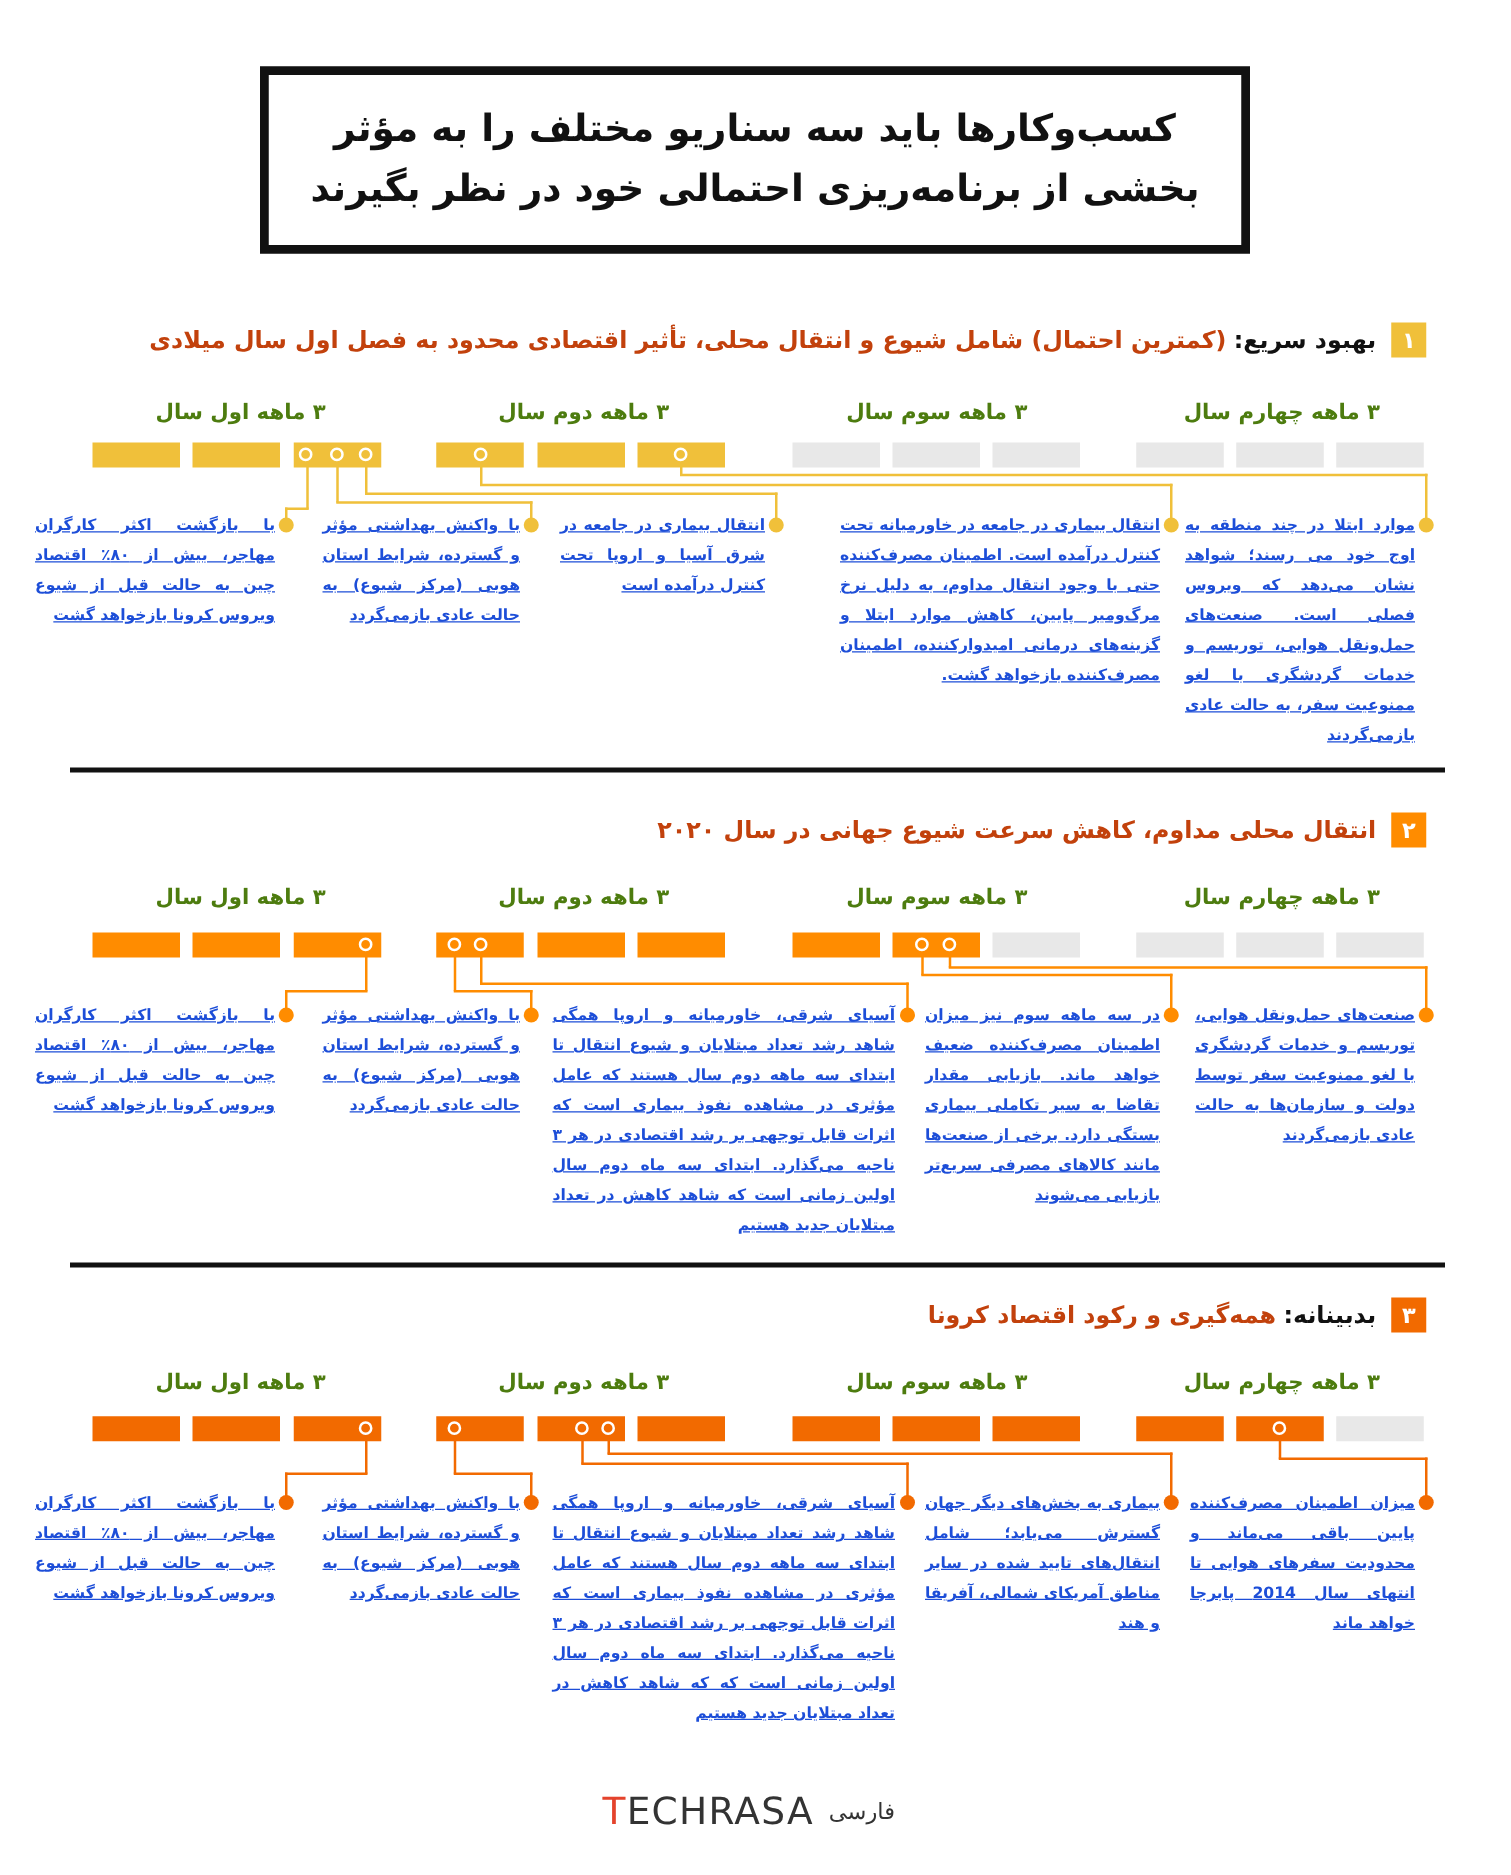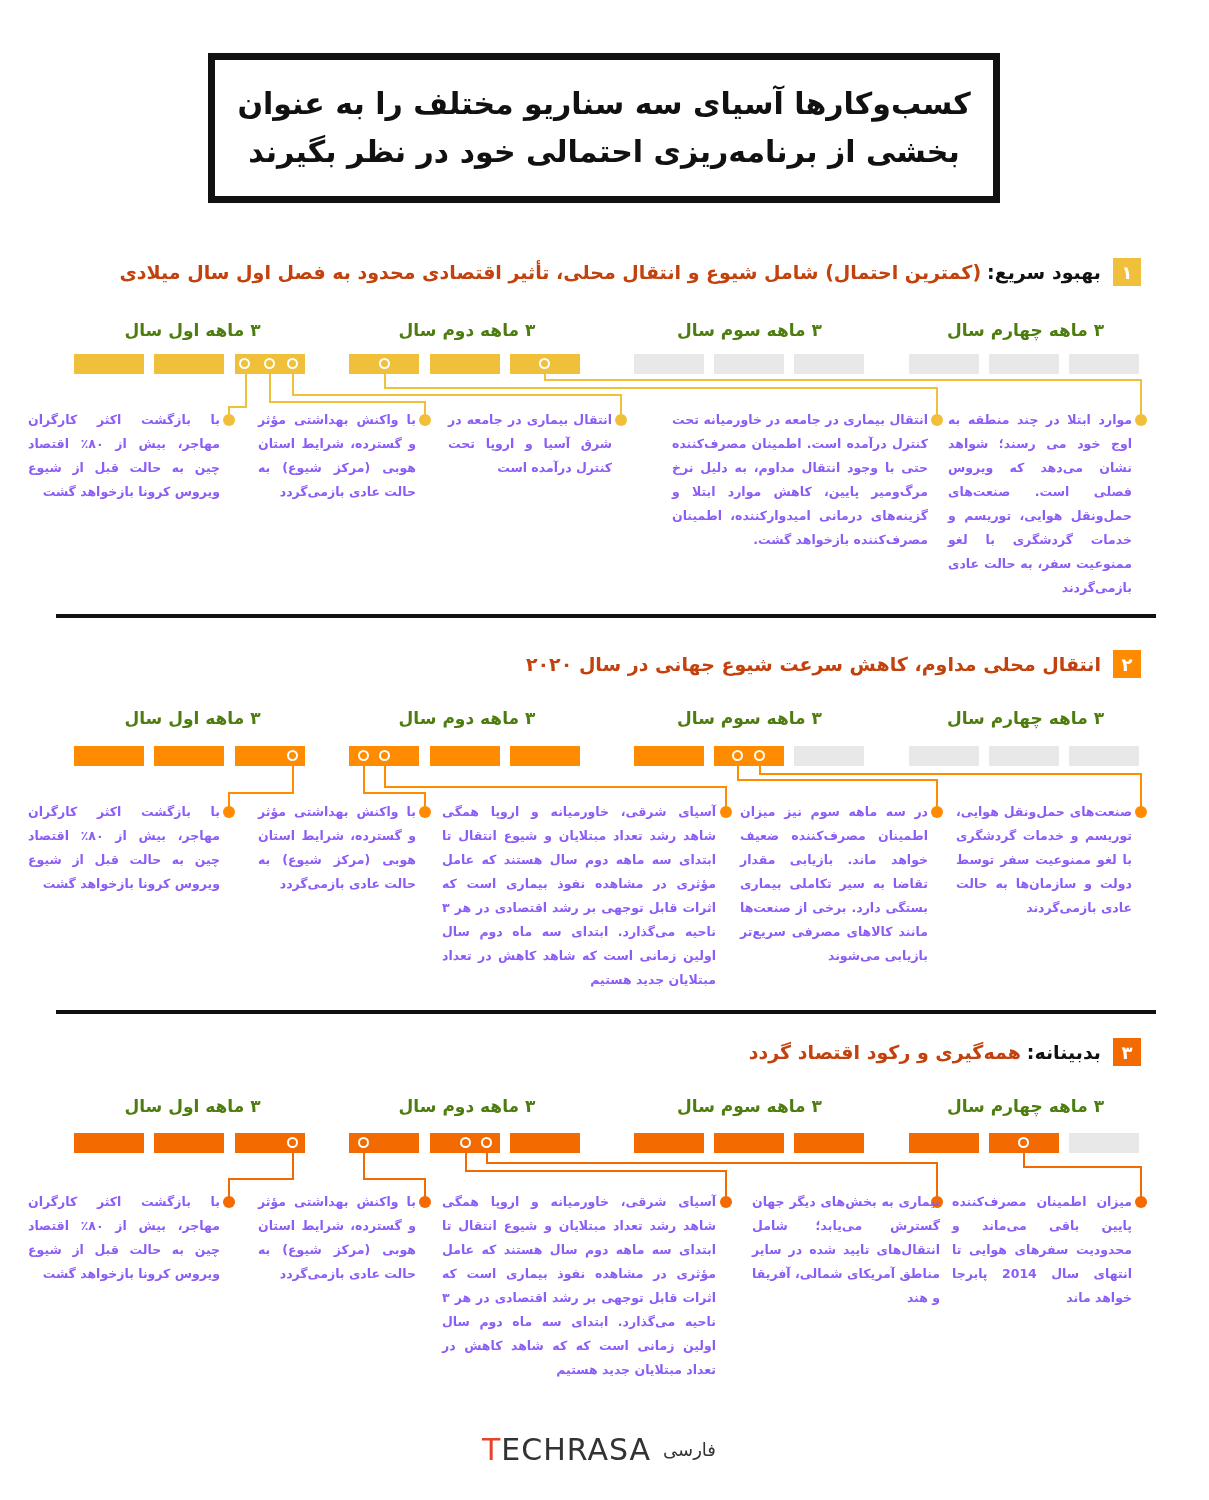--- a/index.html
+++ b/index.html
@@ -8,32 +8,32 @@
   .title-box .line { font-size: 30px; font-weight: bold; line-height: 48px; color: #111; text-align: center; }
   .heading { position: absolute; right: 68px; direction: rtl; display: flex; align-items: center; font-size: 19px; font-weight: bold; white-space: nowrap; }
   .heading .num { display: inline-flex; width: 28px; height: 28px; align-items: center; justify-content: center; color: #fff; font-size: 18px; font-weight: bold; margin-left: 12px; }
   .heading .bold-part { color: #111; margin-left: 6px; }
   .heading .sub-part { color: #c2410c; }
   .q-label { position: absolute; font-size: 17px; font-weight: bold; color: #4d7c0f; direction: rtl; white-space: nowrap; text-align: center; }
   .seg { position: absolute; height: 20px; }
   .dot { position: absolute; width: 11px; height: 11px; border-radius: 50%; border: 2px solid #fff; background: transparent; top: 4px; }
   .bullet { position: absolute; width: 12px; height: 12px; border-radius: 50%; }
   .conn { position: absolute; }
-  .desc { position: absolute; direction: rtl; font-size: 12.5px; font-weight: bold; line-height: 24px; color: #8b5cf6; text-align: justify; text-align-last: right; }
+  .desc { position: absolute; direction: rtl; font-size: 12.5px; font-weight: bold; line-height: 24px; color: #1d4ed8; text-align: justify; text-align-last: right; text-decoration: underline; }
   .divider { position: absolute; left: 56px; width: 1100px; height: 4px; background: #111; }
   .footer-logo { position: absolute; top: 1432px; left: 482px; display: flex; align-items: center; gap: 12px; }
   .footer-logo .brand { font-family: "DejaVu Sans", sans-serif; font-size: 30px; letter-spacing: 1px; color: #333; font-weight: normal; }
   .footer-logo .brand .accent { color: #e4432c; }
   .footer-logo .fa { font-size: 18px; color: #333; direction: rtl; }
 </style>
 </head>
 <body>
 
 <div class="title-box">
-  <div class="line">کسب‌وکارها آسیای سه سناریو مختلف را به عنوان</div>
+  <div class="line">کسب‌وکارها باید سه سناریو مختلف را به مؤثر</div>
   <div class="line">بخشی از برنامه‌ریزی احتمالی خود در نظر بگیرند</div>
 </div>
 
 <div class="heading" style="top:258px;">
   <span class="num" style="background:#f0c03a;">۱</span>
   <span class="bold-part">بهبود سریع:</span>
   <span class="sub-part">(کمترین احتمال) شامل شیوع و انتقال محلی، تأثیر اقتصادی محدود به فصل اول سال میلادی</span>
 </div>
 
 <div class="q-label" style="top:320px; left:120px; width:145px;">۳ ماهه اول سال</div>
@@ -165,21 +165,21 @@
 <div class="desc" style="left:740px; top:800px; width:188px;">در سه ماهه سوم نیز میزان اطمینان مصرف‌کننده ضعیف خواهد ماند. بازیابی مقدار تقاضا به سیر تکاملی بیماری بستگی دارد. برخی از صنعت‌ها مانند کالاهای مصرفی سریع‌تر بازیابی می‌شوند</div>
 <div class="desc" style="left:442px; top:800px; width:274px;">آسیای شرقی، خاورمیانه و اروپا همگی شاهد رشد تعداد مبتلایان و شیوع انتقال تا ابتدای سه ماهه دوم سال هستند که عامل مؤثری در مشاهده نفوذ بیماری است که اثرات قابل توجهی بر رشد اقتصادی در هر ۳ ناحیه می‌گذارد. ابتدای سه ماه دوم سال اولین زمانی است که شاهد کاهش در تعداد مبتلایان جدید هستیم</div>
 <div class="desc" style="left:258px; top:800px; width:158px;">با واکنش بهداشتی مؤثر و گسترده، شرایط استان هوبی (مرکز شیوع) به حالت عادی بازمی‌گردد</div>
 <div class="desc" style="left:28px; top:800px; width:192px;">با بازگشت اکثر کارگران مهاجر، بیش از ۸۰٪ اقتصاد چین به حالت قبل از شیوع ویروس کرونا بازخواهد گشت</div>
 
 <div class="divider" style="top:1010px;"></div>
 
 <div class="heading" style="top:1038px;">
   <span class="num" style="background:#f26a00;">۳</span>
   <span class="bold-part">بدبینانه:</span>
-  <span class="sub-part">همه‌گیری و رکود اقتصاد گردد</span>
+  <span class="sub-part">همه‌گیری و رکود اقتصاد کرونا</span>
 </div>
 
 <div class="q-label" style="top:1096px; left:120px; width:145px;">۳ ماهه اول سال</div>
 <div class="q-label" style="top:1096px; left:392px; width:150px;">۳ ماهه دوم سال</div>
 <div class="q-label" style="top:1096px; left:672px; width:155px;">۳ ماهه سوم سال</div>
 <div class="q-label" style="top:1096px; left:943px; width:165px;">۳ ماهه چهارم سال</div>
 
 <div>
   <div class="seg" style="top:1133px; left:74px; width:70px; background:#f26a00;"></div>
   <div class="seg" style="top:1133px; left:154px; width:70px; background:#f26a00;"></div>
@@ -226,21 +226,21 @@
   <div class="conn" style="left:228px; top:1178px; width:66px; height:2px; background:#f26a00;"></div>
   <div class="conn" style="left:228px; top:1178px; width:2px; height:22px; background:#f26a00;"></div>
 </div>
 <span class="bullet" style="left:1135px; top:1196px; background:#f26a00;"></span>
 <span class="bullet" style="left:931px; top:1196px; background:#f26a00;"></span>
 <span class="bullet" style="left:720px; top:1196px; background:#f26a00;"></span>
 <span class="bullet" style="left:419px; top:1196px; background:#f26a00;"></span>
 <span class="bullet" style="left:223px; top:1196px; background:#f26a00;"></span>
 
 <div class="desc" style="left:952px; top:1190px; width:180px;">میزان اطمینان مصرف‌کننده پایین باقی می‌ماند و محدودیت سفرهای هوایی تا انتهای سال 2014 پابرجا خواهد ماند</div>
-<div class="desc" style="left:740px; top:1190px; width:188px;margin-left:12px;">بیماری به بخش‌های دیگر جهان گسترش می‌یابد؛ شامل انتقال‌های تایید شده در سایر مناطق آمریکای شمالی، آفریقا و هند</div>
+<div class="desc" style="left:740px; top:1190px; width:188px;">بیماری به بخش‌های دیگر جهان گسترش می‌یابد؛ شامل انتقال‌های تایید شده در سایر مناطق آمریکای شمالی، آفریقا و هند</div>
 <div class="desc" style="left:442px; top:1190px; width:274px;">آسیای شرقی، خاورمیانه و اروپا همگی شاهد رشد تعداد مبتلایان و شیوع انتقال تا ابتدای سه ماهه دوم سال هستند که عامل مؤثری در مشاهده نفوذ بیماری است که اثرات قابل توجهی بر رشد اقتصادی در هر ۳ ناحیه می‌گذارد. ابتدای سه ماه دوم سال اولین زمانی است که که شاهد کاهش در تعداد مبتلایان جدید هستیم</div>
 <div class="desc" style="left:258px; top:1190px; width:158px;">با واکنش بهداشتی مؤثر و گسترده، شرایط استان هوبی (مرکز شیوع) به حالت عادی بازمی‌گردد</div>
 <div class="desc" style="left:28px; top:1190px; width:192px;">با بازگشت اکثر کارگران مهاجر، بیش از ۸۰٪ اقتصاد چین به حالت قبل از شیوع ویروس کرونا بازخواهد گشت</div>
 
 <div class="footer-logo">
   <span class="brand"><span class="accent">T</span><span>ECHRASA</span></span>
   <span class="fa">فارسی</span>
 </div>
 
 </body></html>

